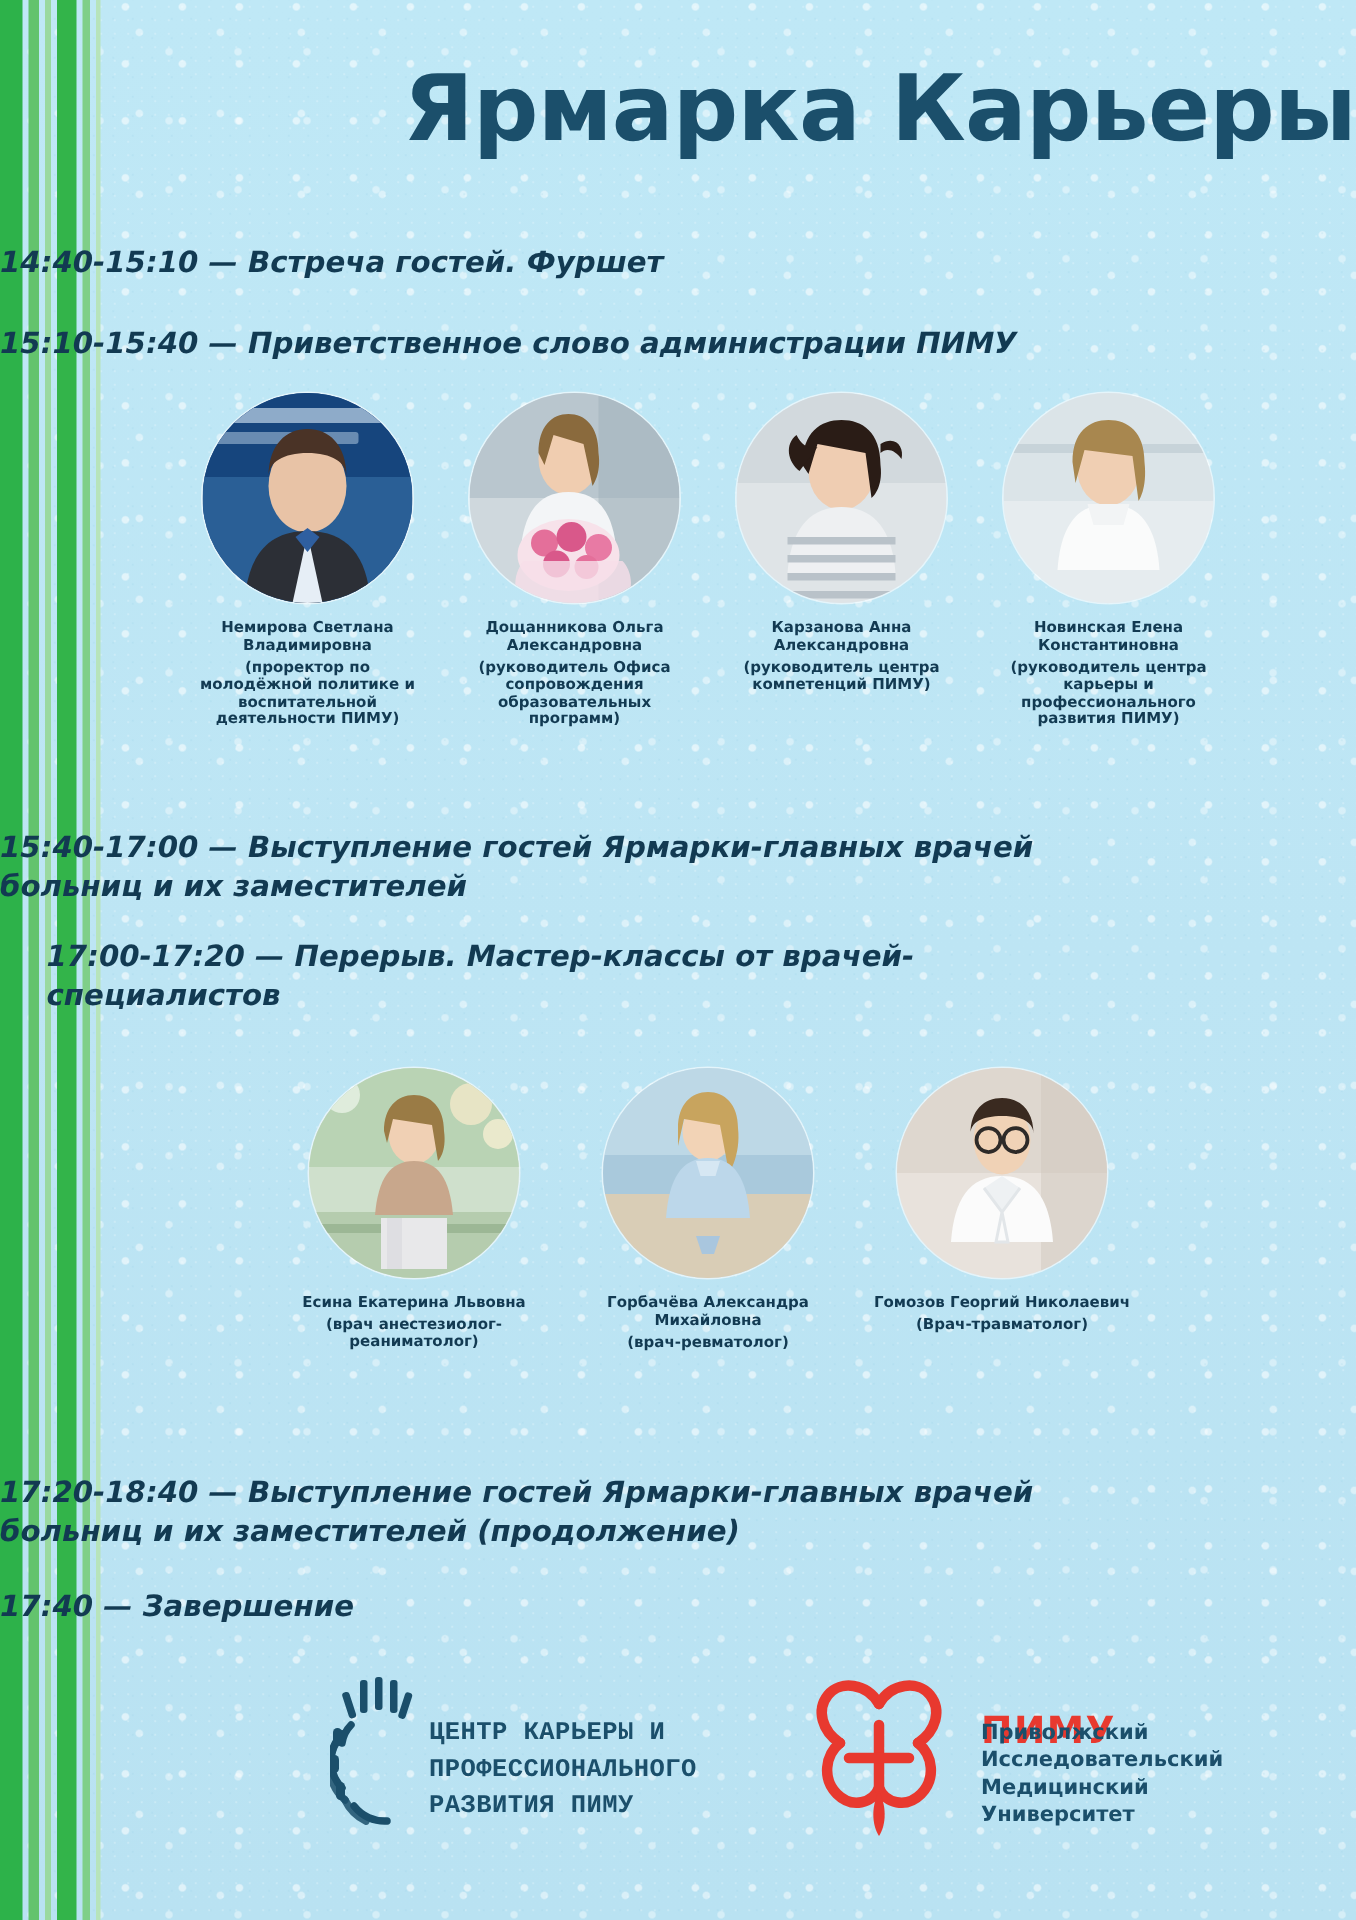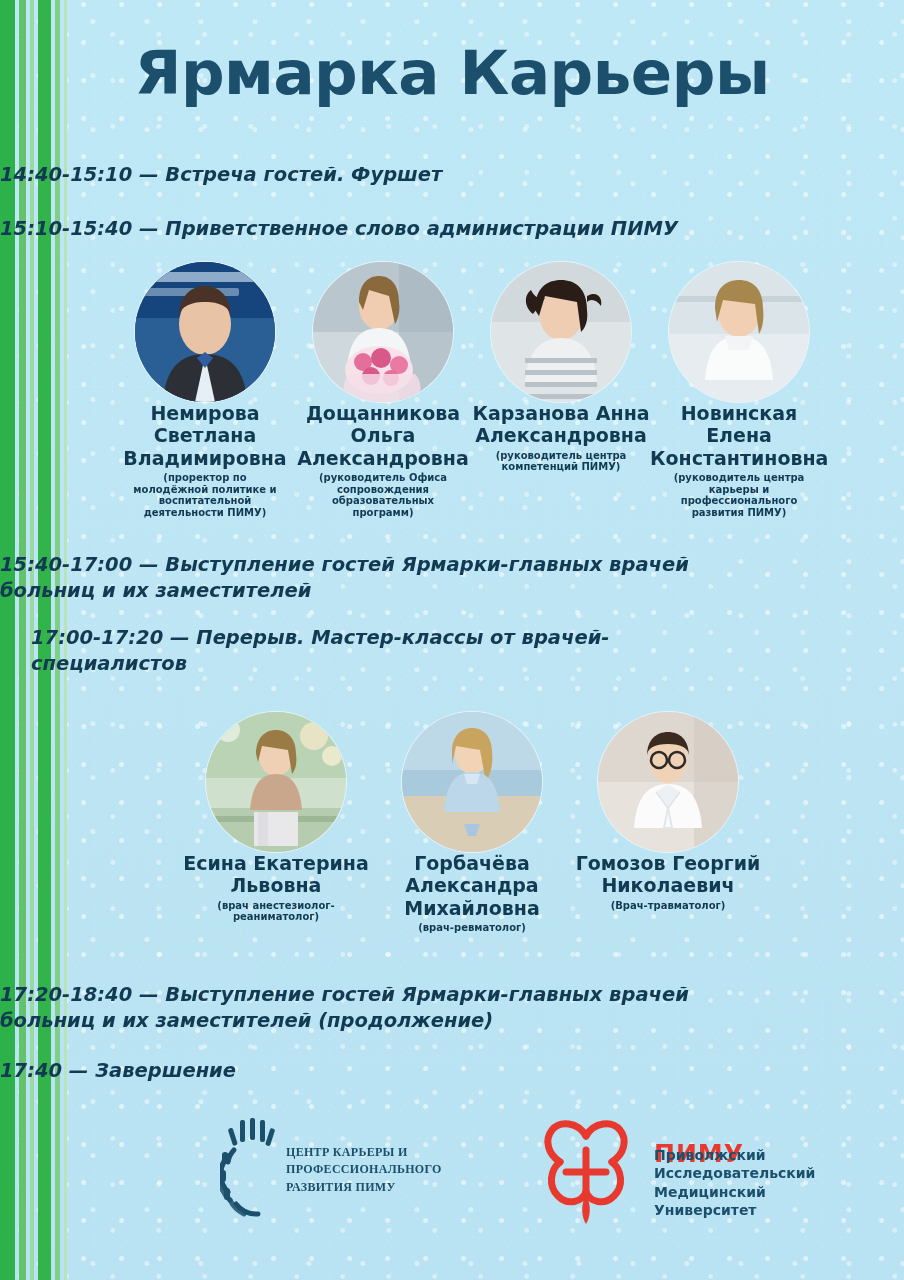--- a/index.html
+++ b/index.html
@@ -43,21 +43,21 @@
   .s1 { left: 0;  width: 15px; background:#2db24a; }
   .s2 { left: 19px; width: 7px; background:#63c36d; }
   .s3 { left: 30px; width: 4px;  background:#9ad9a0; }
   .s4 { left: 38px; width: 13px; background:#33b44a; }
   .s5 { left: 55px; width: 5px;  background:#7fcf88; }
   .s6 { left: 64px; width: 3px;  background:#b7e4bb; }
 
   
   .title {
     position: absolute; left: 0; right: 0; top: 42px;
-    text-align: center;
+    text-align: right;
     font-size: 61px;
     line-height: 1;
     font-weight: 700;
     letter-spacing: -.5px;
     color: #1b4f6b;
     font-family: "DejaVu Sans", sans-serif;
   }
 
   .sched {
     font-size: 19.5px;
@@ -91,44 +91,45 @@
     border-radius: 50%;
     margin: 0 auto;
     overflow: hidden;
     position: relative;
     background: #dfeef5;
     box-shadow: 0 0 0 1px rgba(255,255,255,.6);
   }
   .avatar .ph { position: absolute; inset: 0; }
 
   .pname {
-    font-size: 19px;
+    margin-top: 11px;
+    font-size: 10px;
     font-weight: 700;
     color: #123a52;
     line-height: 1.18;
     font-family: "DejaVu Sans", sans-serif;
   }
   .prole {
     margin-top: 3px;
     font-size: 10px;
     font-weight: 700;
     color: #123a52;
     line-height: 1.16;
     padding: 0 14px;
     font-family: "DejaVu Sans", sans-serif;
   }
 
   
   .logos { position: absolute; top: 1110px; left: 200px; width: 620px; height: 130px; }
   .logo-career { position: absolute; left: 20px; top: 6px; width: 250px; height: 110px; }
   .career-text {
     position: absolute; left: 66px; top: 28px;
-    font-size: 12px; font-weight: 700; color:#1b4f6b; line-height: 1.45;
+    font-size: 17px; font-weight: 700; color:#1b4f6b; line-height: 1.45;
     letter-spacing: .3px;
-    font-family: Liberation Serif, serif;
+    font-family: Liberation Mono, monospace;
   }
   .logo-pimu { position: absolute; left: 330px; top: 0px; width: 300px; height: 120px; }
   .pimu-title {
     position: absolute; left: 124px; top: 6px;
     font-size: 25px; font-weight: 700; color:#e8392f; letter-spacing: 1px;
     font-family: "DejaVu Sans", sans-serif;
     margin-top: 23px;
   }
   .pimu-sub {
     position: absolute; left: 124px; top: 36px;

